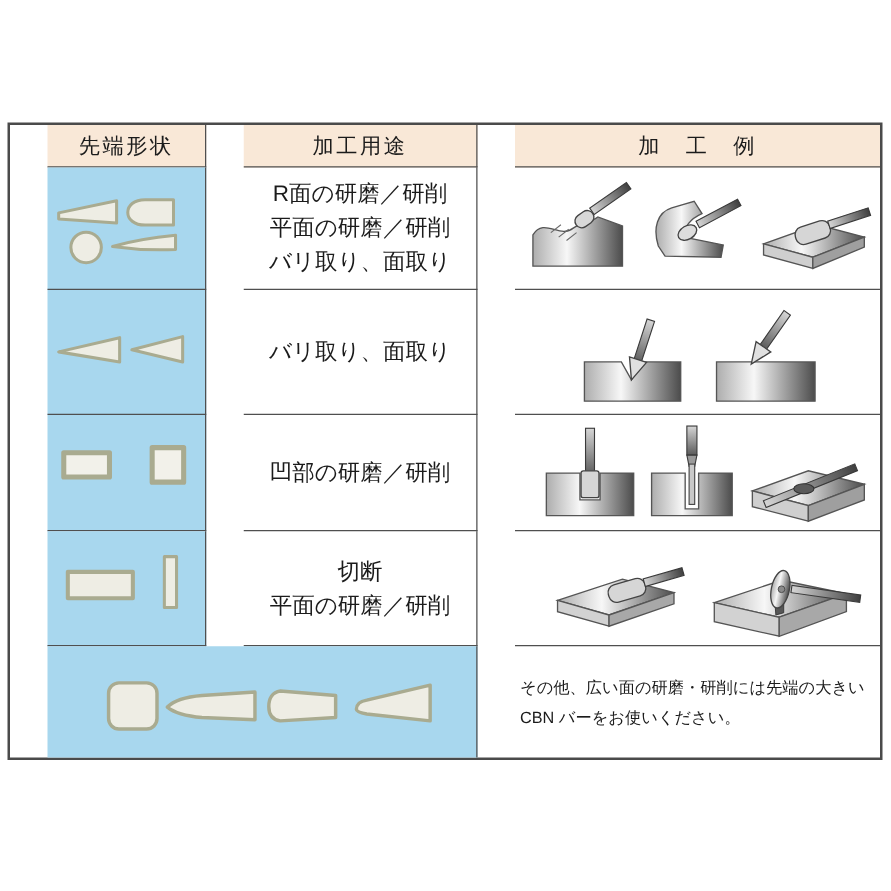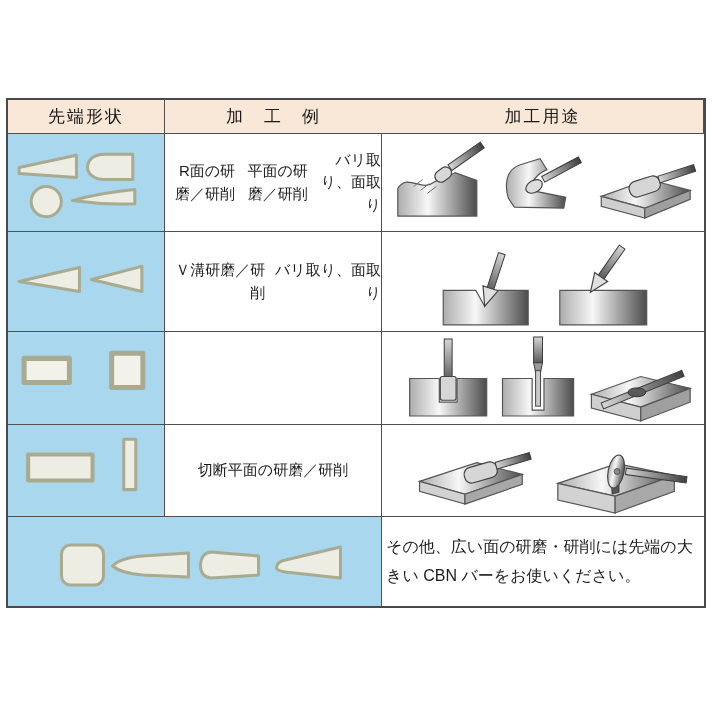--- a/index.html
+++ b/index.html
@@ -14,28 +14,29 @@
     display:grid;
     grid-template-columns:157px 217px 1fr;
     grid-template-rows:34px 98px 100px 93px 92px 1fr;
   }
   .cell{
     box-sizing:border-box;
     border-right:1.5px solid #4f4f4f;
     border-bottom:1.5px solid #4f4f4f;
     display:flex;align-items:center;justify-content:center;
     overflow:hidden;
+    margin-left:30px;
   }
   .cell.last-col{border-right:none;}
   .cell.last-row{border-bottom:none;}
   .hdr{background:#f9e8d7;font-size:17px;letter-spacing:2px;}
   .shape-cell{background:#a8d7ee;}
-  .use-cell{font-size:15px;line-height:1.5;text-align:right;}
+  .use-cell{flex-direction:column;font-size:18px;line-height:1.5;text-align:center;}
   .note-cell{align-items:center;justify-content:flex-start;padding:6px 4px;
-    font-size:16px;line-height:1.8;text-align:left;}
+    font-size:13px;line-height:1.8;text-align:left;}
   svg{display:block;}
   .fitsvg{width:100%;height:100%;}
 </style>
 </head>
 <body>
 
 <svg width="0" height="0" style="position:absolute" aria-hidden="true">
   <defs>
     <linearGradient id="gblock" x1="0" y1="0" x2="1" y2="0">
       <stop offset="0" stop-color="#adadad"></stop>
@@ -51,25 +52,25 @@
       <stop offset="1" stop-color="#5a5a5a"></stop>
     </linearGradient>
   </defs>
 </svg>
 
 <div class="table">
 
   <div class="cell hdr">
     <span>先端形状</span>
   </div>
+  <div class="cell hdr">
+    <span>加工用途</span>
+  </div>
   <div class="cell hdr last-col">
     <span>加　工　例</span>
-  </div>
-  <div class="cell hdr">
-    <span>加工用途</span>
   </div>
 
   <div class="cell shape-cell">
     <svg class="fitsvg" viewBox="0 0 155 96">
       <g fill="#eeede4" stroke="#a9ab90" stroke-width="3" stroke-linejoin="round">
         <path d="M11,33 L68,21 L68,43 L11,39 Z"></path>
         <path d="M124,20 L96,20 C85,20 79,26 79,32.5 C79,39 85,45 96,45 L124,45 Z"></path>
         <circle cx="38" cy="67" r="15"></circle>
         <path d="M64,66 C85,60 105,57 126,55 L126,69 C105,70 85,69 64,66 Z"></path>
       </g>
@@ -105,21 +106,20 @@
 
   <div class="cell shape-cell">
     <svg class="fitsvg" viewBox="0 0 155 98">
       <g fill="#eeede4" stroke="#a9ab90" stroke-width="3" stroke-linejoin="round">
         <path d="M11,49 L71,35 L71,59 Z"></path>
         <path d="M83,47 L133,34 L133,59 Z"></path>
       </g>
     </svg>
   </div>
   <div class="cell use-cell">
-    <div>Ｖ溝研磨／研削</div>
     <div>バリ取り、面取り</div>
   </div>
   <div class="cell last-col">
     <svg class="fitsvg" viewBox="0 0 326 98">
       <g>
         <path d="M62,58 L95,58 L104,74 L113,58 L148,58 L148,93 L62,93 Z" fill="url(#gblock)" stroke="#555" stroke-width="1.2"></path>
         <g transform="rotate(18,104,74)">
           <rect x="100.5" y="18" width="7" height="40" fill="url(#gshaftY)" stroke="#3a3a3a" stroke-width="1"></rect>
           <path d="M104,74 L96,55 L112,55 Z" fill="#e0e0e0" stroke="#444" stroke-width="1.2"></path>
         </g>
@@ -136,20 +136,21 @@
 
   <div class="cell shape-cell">
     <svg class="fitsvg" viewBox="0 0 155 91">
       <g fill="#f2f1ea" stroke="#a9ab90" stroke-width="5" stroke-linejoin="round">
         <rect x="16" y="26" width="45" height="24"></rect>
         <rect x="103" y="21" width="31" height="34"></rect>
       </g>
     </svg>
   </div>
   <div class="cell use-cell">
+    <div>凹部の研磨／研削</div>
   </div>
   <div class="cell last-col">
     <svg class="fitsvg" viewBox="0 0 326 91">
       <g>
         <path d="M28,46 L58,46 L58,70 L76,70 L76,46 L106,46 L106,84 L28,84 Z" fill="url(#gblock)" stroke="#555" stroke-width="1.2"></path>
         <rect x="63" y="6" width="8" height="42" fill="url(#gshaftY)" stroke="#3a3a3a" stroke-width="1"></rect>
         <rect x="59" y="44" width="16" height="24" rx="2" fill="#d6d6d6" stroke="#444" stroke-width="1.2"></rect>
       </g>
       <g>
         <path d="M122,46 L152,46 L152,78 L164,78 L164,46 L194,46 L194,84 L122,84 Z" fill="url(#gblock)" stroke="#555" stroke-width="1.2"></path>

